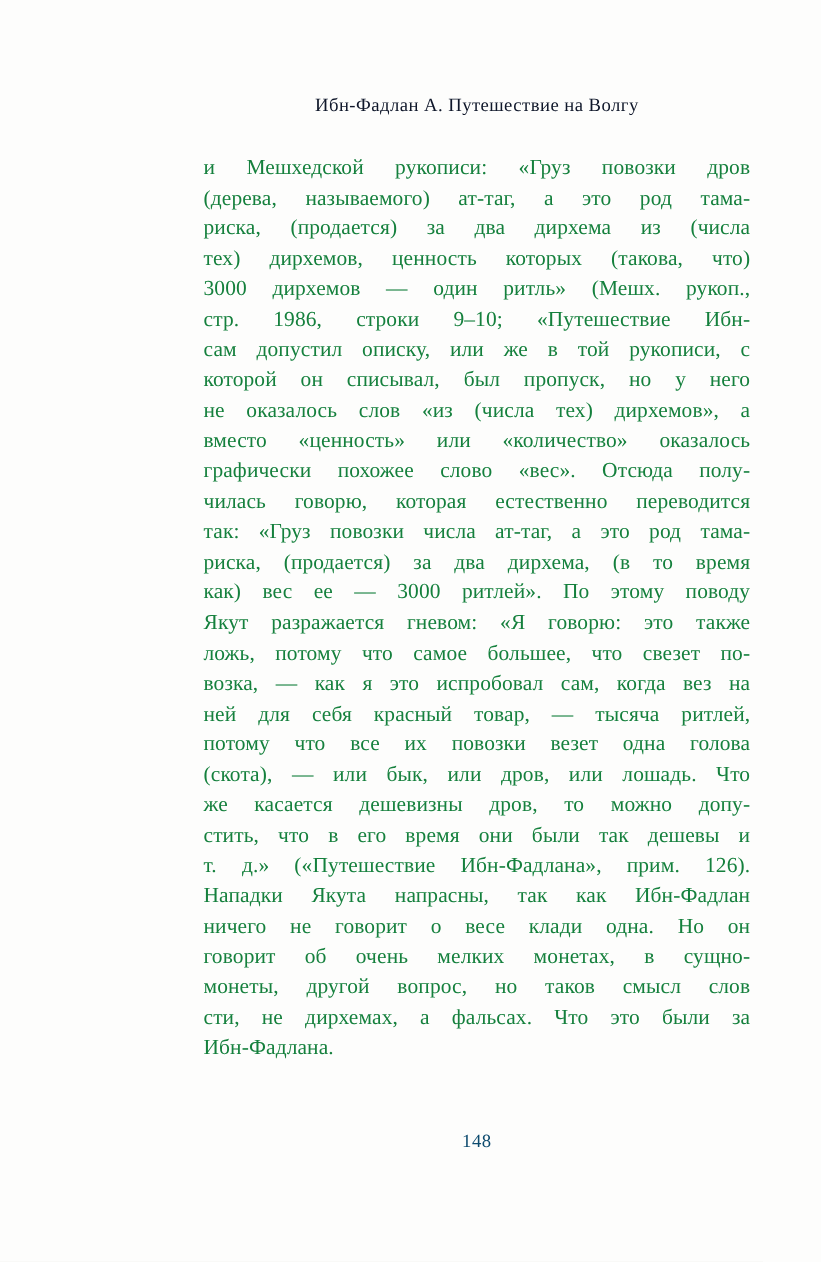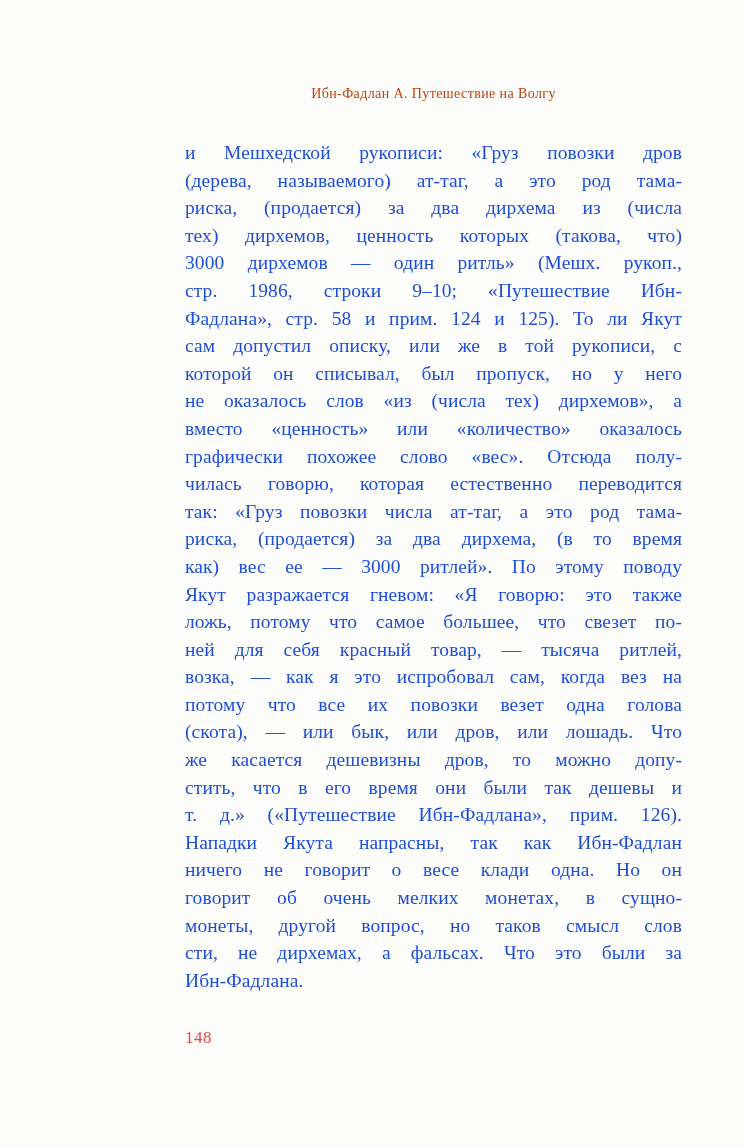--- a/index.html
+++ b/index.html
@@ -19,79 +19,79 @@
     background: #fdfdfc;
     color: #262524;
     overflow: hidden;
   }
   .running-header {
     position: absolute;
     top: 86px;
     left: 185px;
     width: 497px;
     text-align: center;
-    font-size: 14px;
+    font-size: 17px;
     letter-spacing: 0.4px;
-    color: #c2410c;
+    color: #0f172a;
   }
   .text-block {
     position: absolute;
     top: 139px;
     left: 185px;
     width: 497px;
     font-size: 19.5px;
     line-height: 27.6px;
-    color: #1d4ed8;
+    color: #15803d;
   }
   .body-line {
     text-align: justify;
     text-align-last: justify;
     white-space: normal;
     letter-spacing: 0.1px;
   }
   .body-line.last-line {
     text-align-last: left;
   }
   .page-number {
     position: absolute;
     top: 1028px;
     left: 185px;
     width: 497px;
+    text-align: center;
     font-size: 17px;
     letter-spacing: 0.5px;
-    color: #ef4444;
+    color: #0c4a6e;
   }
 </style>
 </head>
 <body>
 
 <div class="page">
   <div class="running-header">Ибн-Фадлан А. Путешествие на Волгу</div>
 
   <div class="text-block">
       <div class="body-line">и Мешхедской рукописи: «Груз повозки дров</div>
       <div class="body-line">(дерева, называемого) ат-таг, а это род тама-</div>
       <div class="body-line">риска, (продается) за два дирхема из (числа</div>
       <div class="body-line">тех) дирхемов, ценность которых (такова, что)</div>
       <div class="body-line">3000 дирхемов — один ритль» (Мешх. рукоп.,</div>
       <div class="body-line">стр. 1986, строки 9–10; «Путешествие Ибн-</div>
-      <div class="body-line">Фадлана», стр. 58 и прим. 124 и 125). То ли Якут</div>
       <div class="body-line">сам допустил описку, или же в той рукописи, с</div>
       <div class="body-line">которой он списывал, был пропуск, но у него</div>
       <div class="body-line">не оказалось слов «из (числа тех) дирхемов», а</div>
       <div class="body-line">вместо «ценность» или «количество» оказалось</div>
       <div class="body-line">графически похожее слово «вес». Отсюда полу-</div>
       <div class="body-line">чилась говорю, которая естественно переводится</div>
       <div class="body-line">так: «Груз повозки числа ат-таг, а это род тама-</div>
       <div class="body-line">риска, (продается) за два дирхема, (в то время</div>
       <div class="body-line">как) вес ее — 3000 ритлей». По этому поводу</div>
       <div class="body-line">Якут разражается гневом: «Я говорю: это также</div>
       <div class="body-line">ложь, потому что самое большее, что свезет по-</div>
+      <div class="body-line">возка, — как я это испробовал сам, когда вез на</div>
       <div class="body-line">ней для себя красный товар, — тысяча ритлей,</div>
-      <div class="body-line">возка, — как я это испробовал сам, когда вез на</div>
       <div class="body-line">потому что все их повозки везет одна голова</div>
       <div class="body-line">(скота), — или бык, или дров, или лошадь. Что</div>
       <div class="body-line">же касается дешевизны дров, то можно допу-</div>
       <div class="body-line">стить, что в его время они были так дешевы и</div>
       <div class="body-line">т. д.» («Путешествие Ибн-Фадлана», прим. 126).</div>
       <div class="body-line">Нападки Якута напрасны, так как Ибн-Фадлан</div>
       <div class="body-line">ничего не говорит о весе клади одна. Но он</div>
       <div class="body-line">говорит об очень мелких монетах, в сущно-</div>
       <div class="body-line">монеты, другой вопрос, но таков смысл слов</div>
       <div class="body-line">сти, не дирхемах, а фальсах. Что это были за</div>

